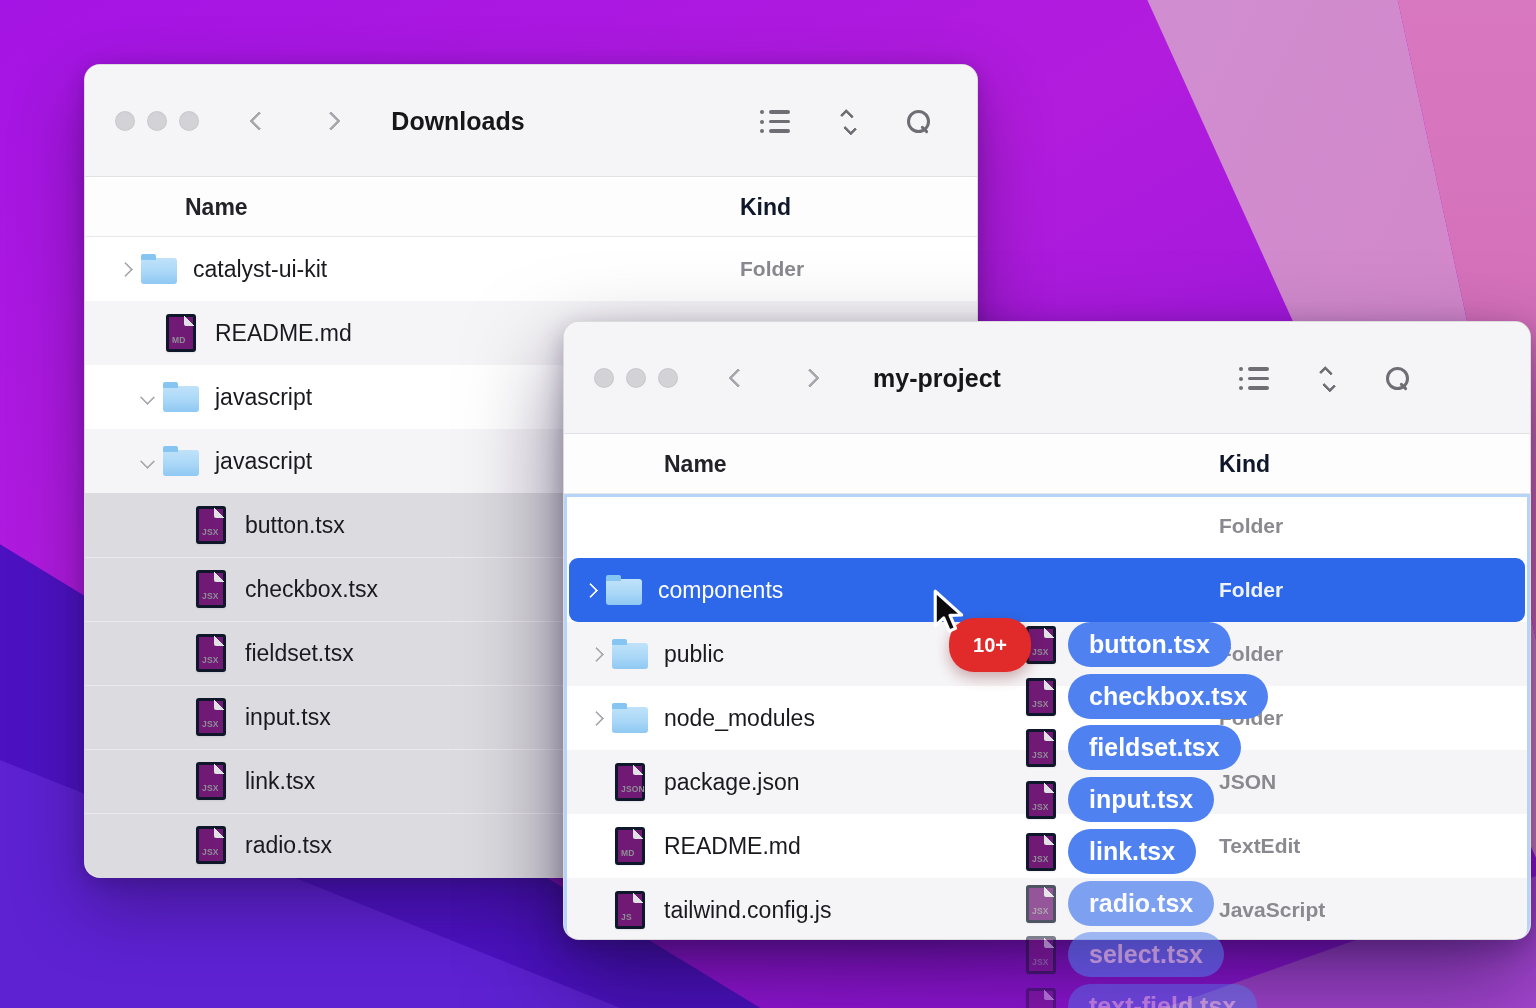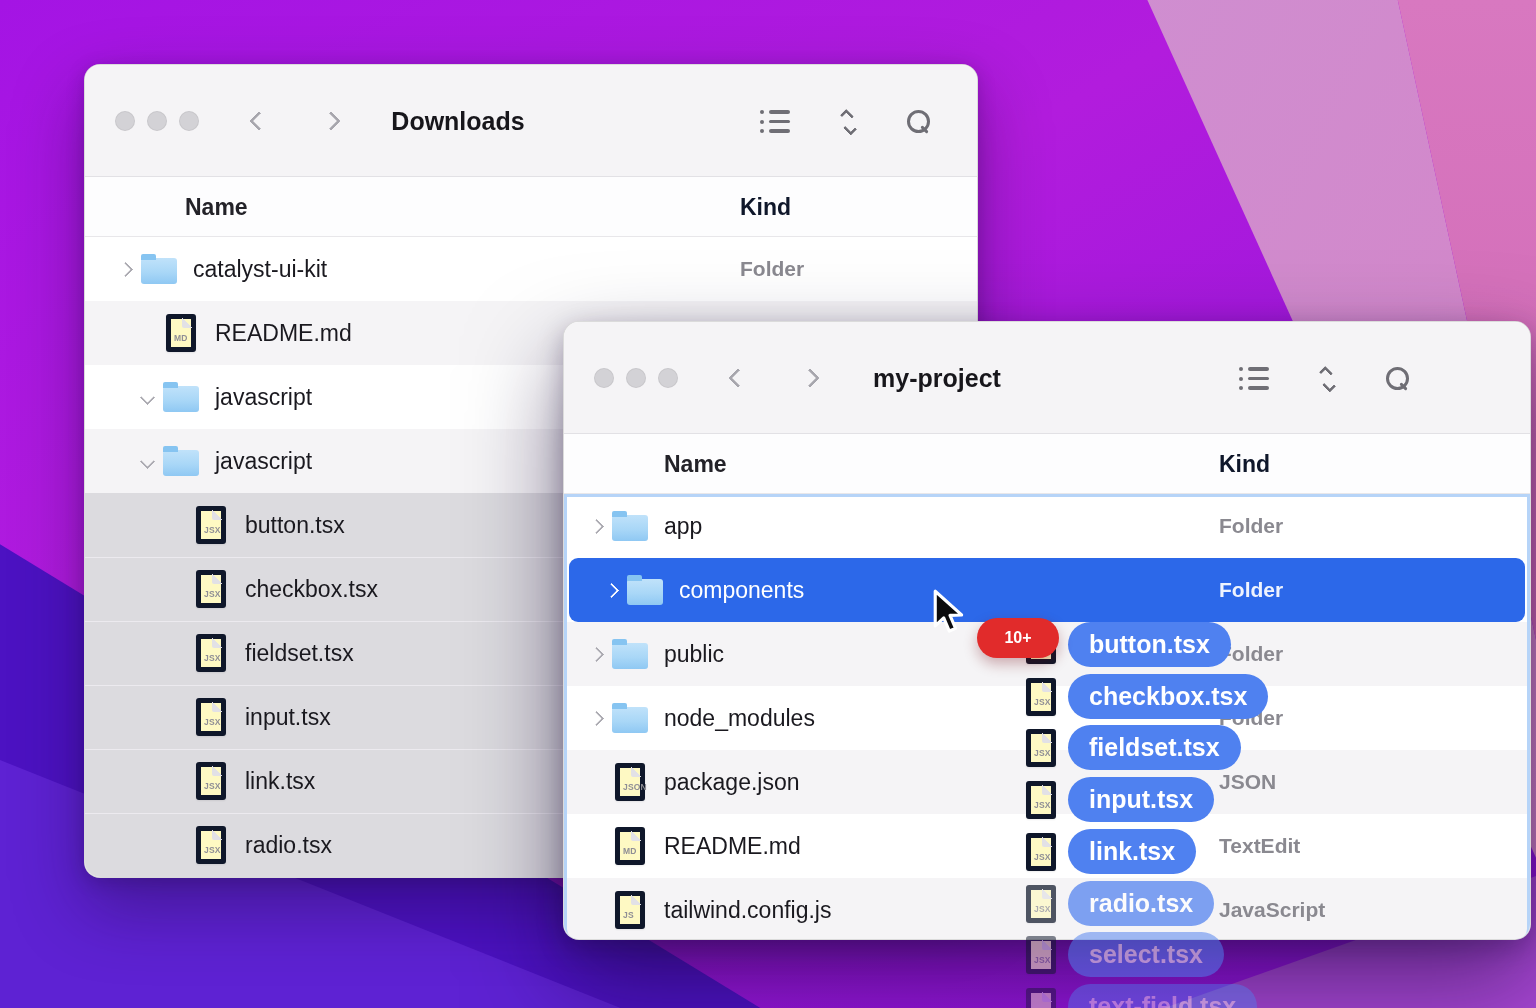--- a/index.html
+++ b/index.html
@@ -79,35 +79,35 @@
   .fname { margin-left:16px; font-size:23px; color:#1a191f; white-space:nowrap; }
   .row-selected .fname { color:#fff; }
   .fkind { position:absolute; left:655px; top:50%; transform:translateY(-50%);
            font-size:21px; color:#8a8990; white-space:nowrap;font-weight:bold; }
   .row-selected .fkind { left:650px; color:rgba(255,255,255,.92); }
 
   .icon-folder { position:relative; width:36px; height:26px; border-radius:3px; margin-top:3px;
                  background:linear-gradient(180deg,#c0e2fa 0%,var(--folder-blue,#a9d7f7) 55%,#8fc8f3 100%); }
   .icon-folder::before { content:''; position:absolute; top:-4px; left:0; width:15px; height:6px;
                          border-radius:2px 2px 0 0; background:#86c4f1; }
-  .icon-doc { position:relative; width:30px; height:38px; background:#fef9c3;
-              border:5px solid #0f172a; border-radius:3px; box-shadow:0 1px 2px rgba(0,0,0,.07); }
+  .icon-doc { position:relative; width:30px; height:38px; background:#701a75;
+              border:3px solid #0f172a; border-radius:3px; box-shadow:0 1px 2px rgba(0,0,0,.07); }
   .icon-doc::before { content:''; position:absolute; top:-1px; right:-1px; width:10px; height:10px;
               background:linear-gradient(225deg,rgba(0,0,0,0) 0 49%,#e2e1e6 50%); border-radius:0 3px 0 2px; }
   .doc-label { position:absolute; left:3px; bottom:4px; font-size:8.5px; font-weight:bold;
                color:#8f8e95; letter-spacing:.2px; }
 
   
   .draglayer { position:absolute; inset:0; z-index:50; pointer-events:none; }
   .pill { position:absolute; left:1068px; height:45px; border-radius:23px;
           background:var(--pill-blue,#4f81f0); color:#fff; font-size:25px; font-weight:bold;
           display:flex; align-items:center; padding:0 21px; white-space:nowrap; }
   .pill-icon { position:absolute; left:1026px; }
-  .count-badge { position:absolute; left:977px; top:618px; width:82px; height:40px; border-radius:25px;
-          background:var(--badge-red,#e12b2b); color:#fff; font-size:16px; font-weight:bold;
+  .count-badge { position:absolute; left:949px; top:618px; width:82px; height:54px; border-radius:25px;
+          background:var(--badge-red,#e12b2b); color:#fff; font-size:20px; font-weight:bold;
           display:flex; align-items:center; justify-content:center;
           box-shadow:0 6px 14px rgba(110,0,12,.30); z-index:2; }
   .cursor { position:absolute; left:933px; top:589px; z-index:3; }
 </style>
 </head>
 <body>
 
 <div>
   <div class="wp wp-base"></div>
   <div class="wp wp-pale"></div>
@@ -286,33 +286,24 @@
       </span>
     <span class="tool icon-search"></span>
   </header>
   <div class="colhead">
     <span class="col-name">Name</span>
     <span class="col-kind">Kind</span>
   </div>
   <div class="listarea">
     <div class="rows">
         <div class="row row-white">
-          <div class="cell-name" style="padding-left: 20px;">
-            <span class="chev-slot">
-              <i class="chev chev-right"></i>
-            </span>
-            <span class="icon-wrap">
-              <span class="icon-folder"></span>
-            </span>
-            <span class="fname">app</span>
-          </div>
           <span class="fkind">Folder</span>
         </div>
         <div class="row row-selected">
-          <div class="cell-name" style="padding-left: 30px;">
+          <div class="cell-name" style="padding-left: 9px;">
             <span class="chev-slot">
               <i class="chev chev-right"></i>
             </span>
             <span class="icon-wrap">
               <span class="icon-folder"></span>
             </span>
             <span class="fname">components</span>
           </div>
           <span class="fkind">Folder</span>
         </div>

